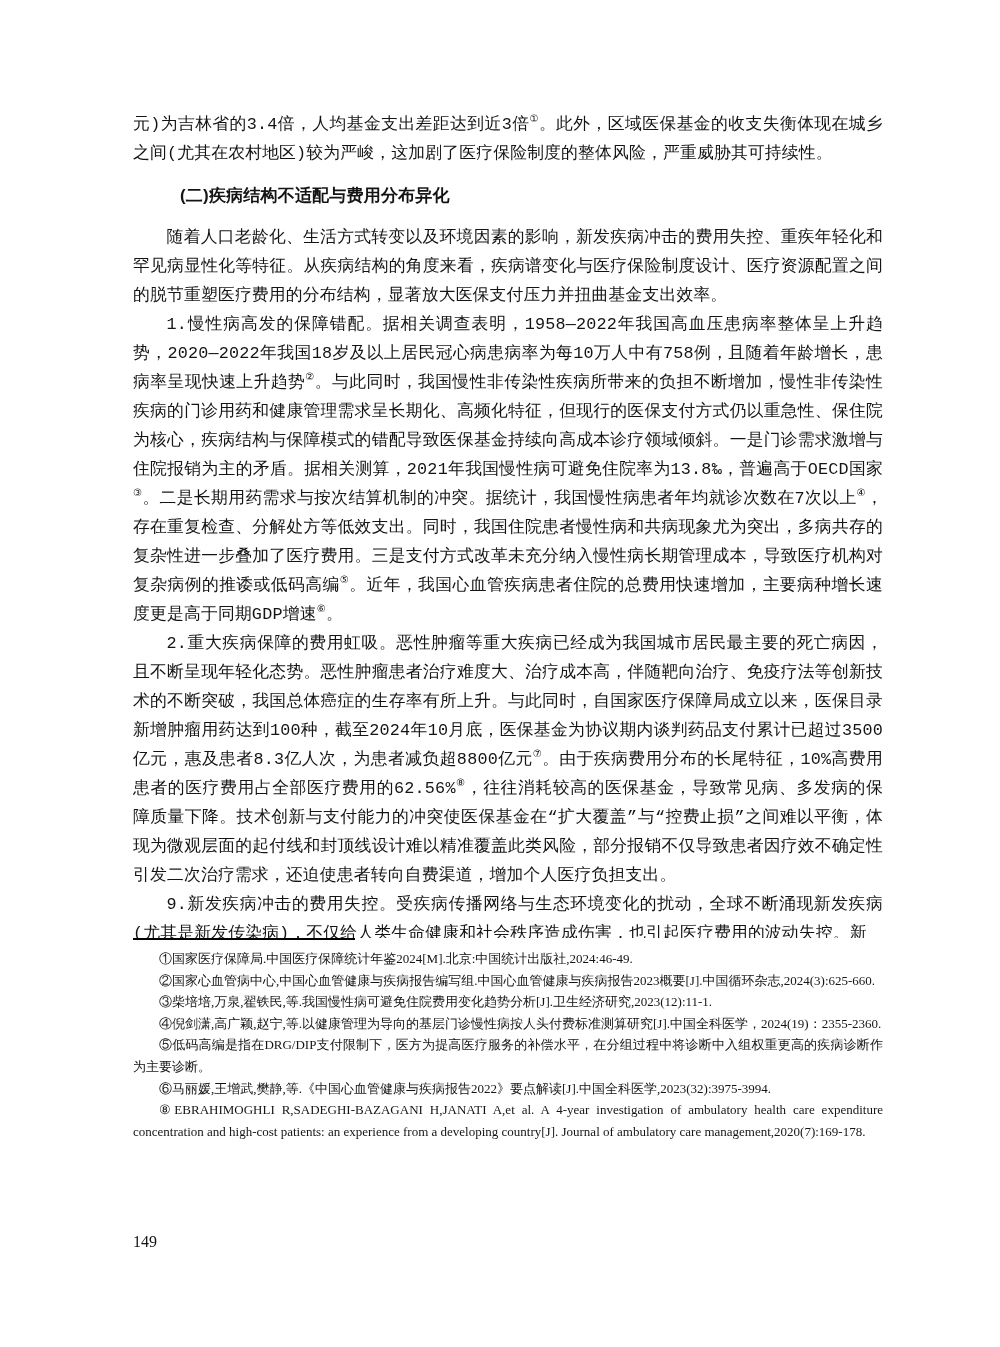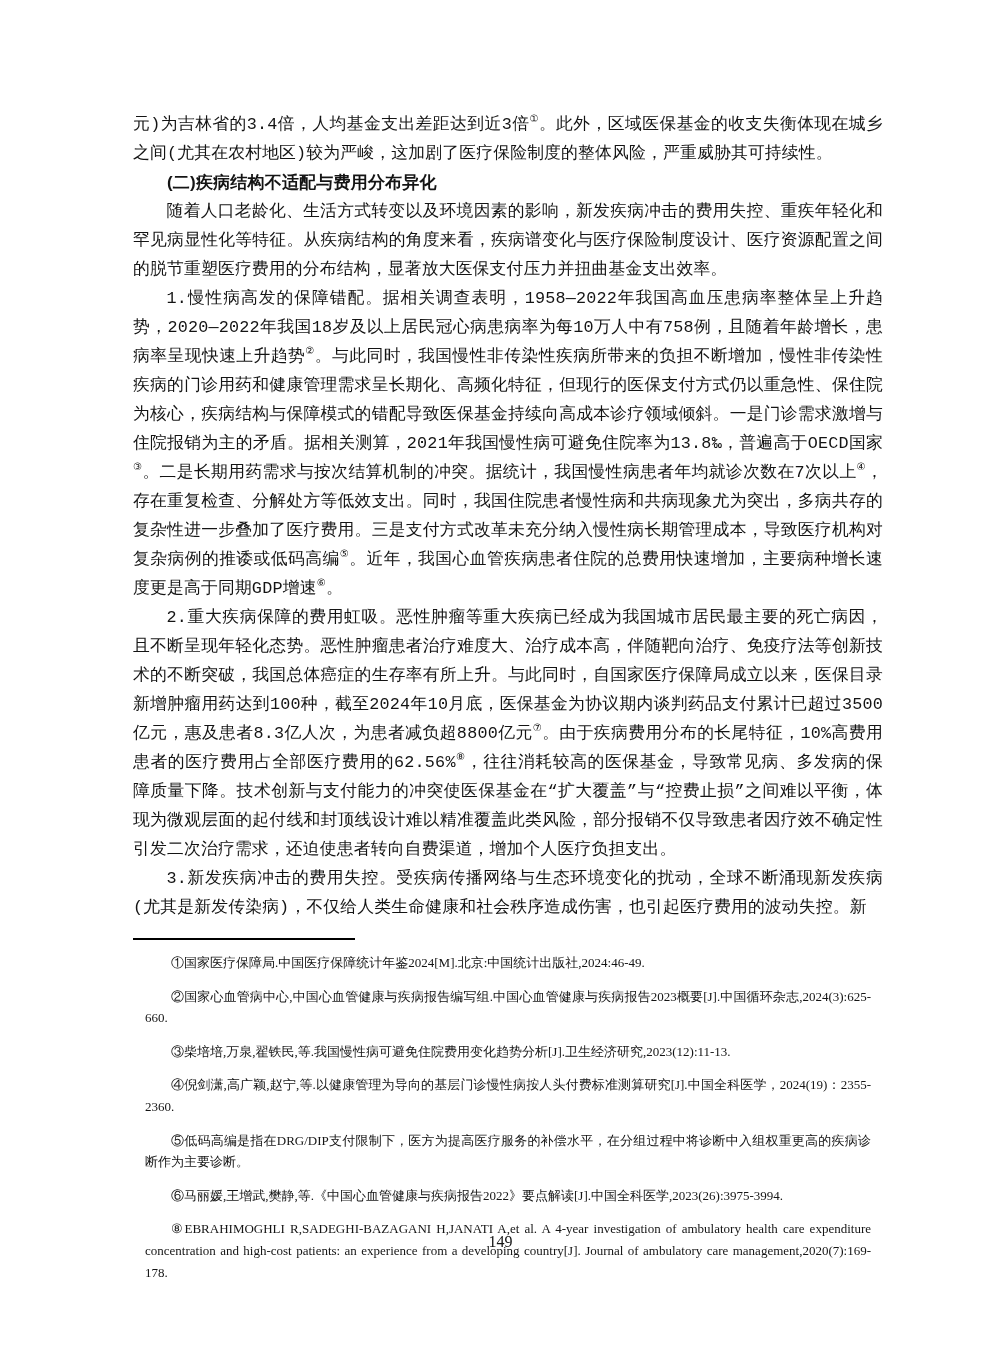--- a/index.html
+++ b/index.html
@@ -25,21 +25,21 @@
     height: 828px;
     overflow: hidden;
     font-size: 16.8px;
     line-height: 29px;
     text-align: justify;
     letter-spacing: 0.2px;
   }
   .para { margin: 0; text-indent: 2em; font-family: Liberation Mono, monospace; }
   .para.no-indent { text-indent: 0; }
   .section-heading {
-    margin: 0;
+    margin: 13px;
     font-size: 17px;
     line-height: 29px;
     text-indent: 2em;
     font-weight: bold;
     text-align: left;
     font-family: "Liberation Sans", "DejaVu Sans", sans-serif;
   }
   .body-text sup {
     font-size: 0.6em;
     line-height: 0;
@@ -51,61 +51,61 @@
     left: 133px;
     width: 750px;
   }
   .fn-rule {
     width: 222px;
     height: 0;
     border-top: 2px solid #000;
     margin: 0 0 8px 0;
   }
   .fn {
-    margin: 12px;
+    margin: 0;
     font-size: 13px;
     line-height: 21.6px;
     text-indent: 2em;
     text-align: justify;
   }
   .page-number {
     position: absolute;
     top: 1232px;
     left: 133px;
     width: 735px;
-    text-align: center;
+    text-align: left;
     font-size: 16px;
     line-height: 20px;
   }
 </style>
 </head>
 <body>
 
 <div class="page">
 
   <main class="body-text">
     <p class="para no-indent">元)为吉林省的3.4倍，人均基金支出差距达到近3倍<sup>①</sup>。此外，区域医保基金的收支失衡体现在城乡之间(尤其在农村地区)较为严峻，这加剧了医疗保险制度的整体风险，严重威胁其可持续性。</p>
 
     <h3 class="section-heading">(二)疾病结构不适配与费用分布异化</h3>
 
     <p class="para">随着人口老龄化、生活方式转变以及环境因素的影响，新发疾病冲击的费用失控、重疾年轻化和罕见病显性化等特征。从疾病结构的角度来看，疾病谱变化与医疗保险制度设计、医疗资源配置之间的脱节重塑医疗费用的分布结构，显著放大医保支付压力并扭曲基金支出效率。</p>
 
     <p class="para">1.慢性病高发的保障错配。据相关调查表明，1958—2022年我国高血压患病率整体呈上升趋势，2020—2022年我国18岁及以上居民冠心病患病率为每10万人中有758例，且随着年龄增长，患病率呈现快速上升趋势<sup>②</sup>。与此同时，我国慢性非传染性疾病所带来的负担不断增加，慢性非传染性疾病的门诊用药和健康管理需求呈长期化、高频化特征，但现行的医保支付方式仍以重急性、保住院为核心，疾病结构与保障模式的错配导致医保基金持续向高成本诊疗领域倾斜。一是门诊需求激增与住院报销为主的矛盾。据相关测算，2021年我国慢性病可避免住院率为13.8‰，普遍高于OECD国家<sup>③</sup>。二是长期用药需求与按次结算机制的冲突。据统计，我国慢性病患者年均就诊次数在7次以上<sup>④</sup>，存在重复检查、分解处方等低效支出。同时，我国住院患者慢性病和共病现象尤为突出，多病共存的复杂性进一步叠加了医疗费用。三是支付方式改革未充分纳入慢性病长期管理成本，导致医疗机构对复杂病例的推诿或低码高编<sup>⑤</sup>。近年，我国心血管疾病患者住院的总费用快速增加，主要病种增长速度更是高于同期GDP增速<sup>⑥</sup>。</p>
 
     <p class="para">2.重大疾病保障的费用虹吸。恶性肿瘤等重大疾病已经成为我国城市居民最主要的死亡病因，且不断呈现年轻化态势。恶性肿瘤患者治疗难度大、治疗成本高，伴随靶向治疗、免疫疗法等创新技术的不断突破，我国总体癌症的生存率有所上升。与此同时，自国家医疗保障局成立以来，医保目录新增肿瘤用药达到100种，截至2024年10月底，医保基金为协议期内谈判药品支付累计已超过3500亿元，惠及患者8.3亿人次，为患者减负超8800亿元<sup>⑦</sup>。由于疾病费用分布的长尾特征，10%高费用患者的医疗费用占全部医疗费用的62.56%<sup>⑧</sup>，往往消耗较高的医保基金，导致常见病、多发病的保障质量下降。技术创新与支付能力的冲突使医保基金在“扩大覆盖”与“控费止损”之间难以平衡，体现为微观层面的起付线和封顶线设计难以精准覆盖此类风险，部分报销不仅导致患者因疗效不确定性引发二次治疗需求，还迫使患者转向自费渠道，增加个人医疗负担支出。</p>
 
-    <p class="para">3.新发疾病冲击的费用失控。受疾病传播网络与生态环境变化的扰动，全球不断涌现新发疾病(尤其是新发传染病)，不仅给人类生命健康和社会秩序造成伤害，也引起医疗费用的波动失控。新</p>
+    <p class="para">9.新发疾病冲击的费用失控。受疾病传播网络与生态环境变化的扰动，全球不断涌现新发疾病(尤其是新发传染病)，不仅给人类生命健康和社会秩序造成伤害，也引起医疗费用的波动失控。新</p>
   </main>
 
   <footer class="footnote-area">
     <div class="fn-rule"></div>
     <p class="fn">①国家医疗保障局.中国医疗保障统计年鉴2024[M].北京:中国统计出版社,2024:46-49.</p>
     <p class="fn">②国家心血管病中心,中国心血管健康与疾病报告编写组.中国心血管健康与疾病报告2023概要[J].中国循环杂志,2024(3):625-660.</p>
-    <p class="fn">③柴培培,万泉,翟铁民,等.我国慢性病可避免住院费用变化趋势分析[J].卫生经济研究,2023(12):11-13.</p>
+    <p class="fn">③柴培培,万泉,翟铁民,等.我国慢性病可避免住院费用变化趋势分析[J].卫生经济研究,2023(12):11-1.</p>
     <p class="fn">④倪剑潇,高广颖,赵宁,等.以健康管理为导向的基层门诊慢性病按人头付费标准测算研究[J].中国全科医学，2024(19)：2355-2360.</p>
     <p class="fn">⑤低码高编是指在DRG/DIP支付限制下，医方为提高医疗服务的补偿水平，在分组过程中将诊断中入组权重更高的疾病诊断作为主要诊断。</p>
-    <p class="fn">⑥马丽媛,王增武,樊静,等.《中国心血管健康与疾病报告2022》要点解读[J].中国全科医学,2023(26):3975-3994.</p>
+    <p class="fn">⑥马丽媛,王增武,樊静,等.《中国心血管健康与疾病报告2022》要点解读[J].中国全科医学,2023(32):3975-3994.</p>
     <p class="fn">⑧EBRAHIMOGHLI R,SADEGHI-BAZAGANI H,JANATI A,et al. A 4-year investigation of ambulatory health care expenditure concentration and high-cost patients: an experience from a developing country[J]. Journal of ambulatory care management,2020(7):169-178.</p>
   </footer>
 
   <div class="page-number">149</div>
 
 </div>
 
 </body></html>

